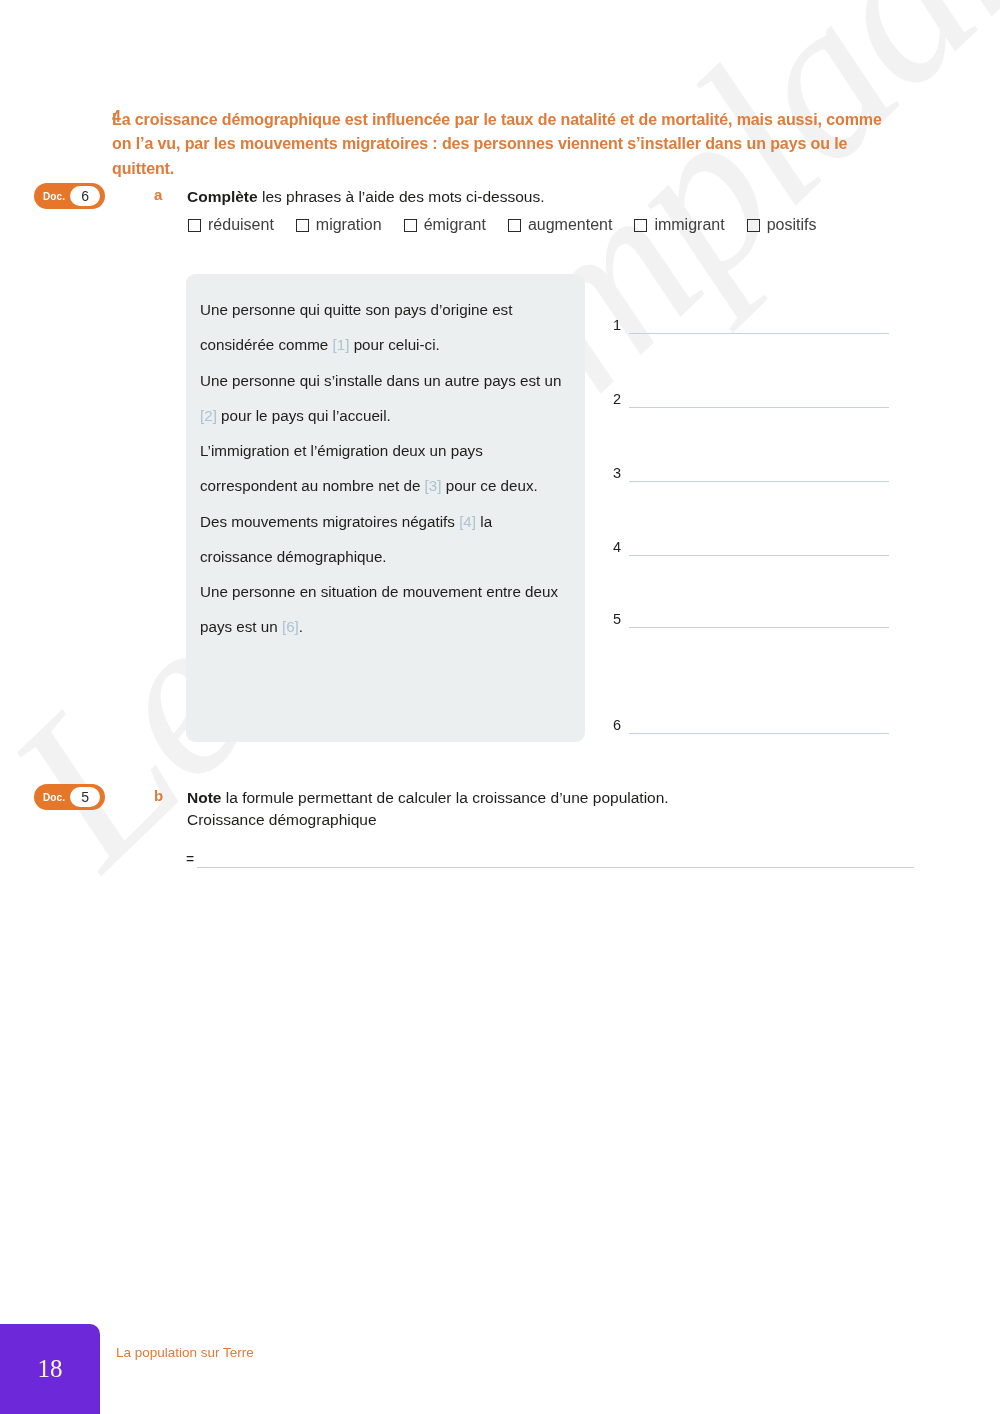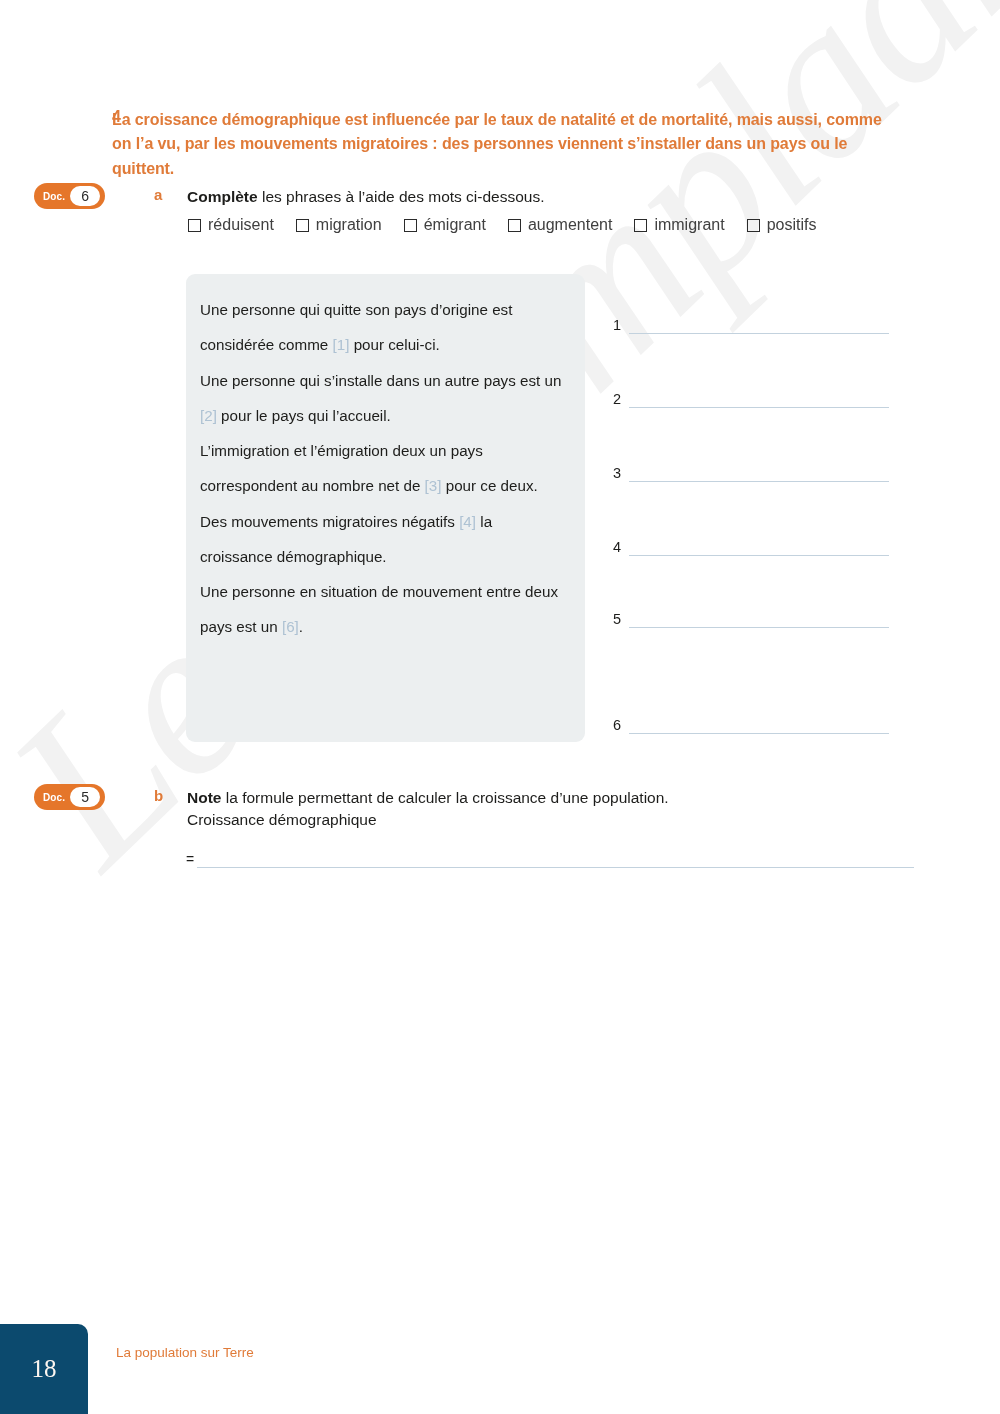--- a/index.html
+++ b/index.html
@@ -232,23 +232,23 @@
     top: 876px;
     font-size: 15.5px;
     color: #1d1d1b;
   }
 
   
   #footer-pagebox {
     position: absolute;
     left: 0;
     top: 1324px;
-    width: 88px;
+    width: 100px;
     height: 90px;
-    background: #0c4a6e;
+    background: #6d28d9;
     border-top-right-radius: 10px;
     display: flex;
     align-items: center;
     justify-content: center;
   }
   #footer-pagenum {
     font-size: 25px;
     color: #fdf6f0;
     font-family: "Liberation Serif", serif;
   }

